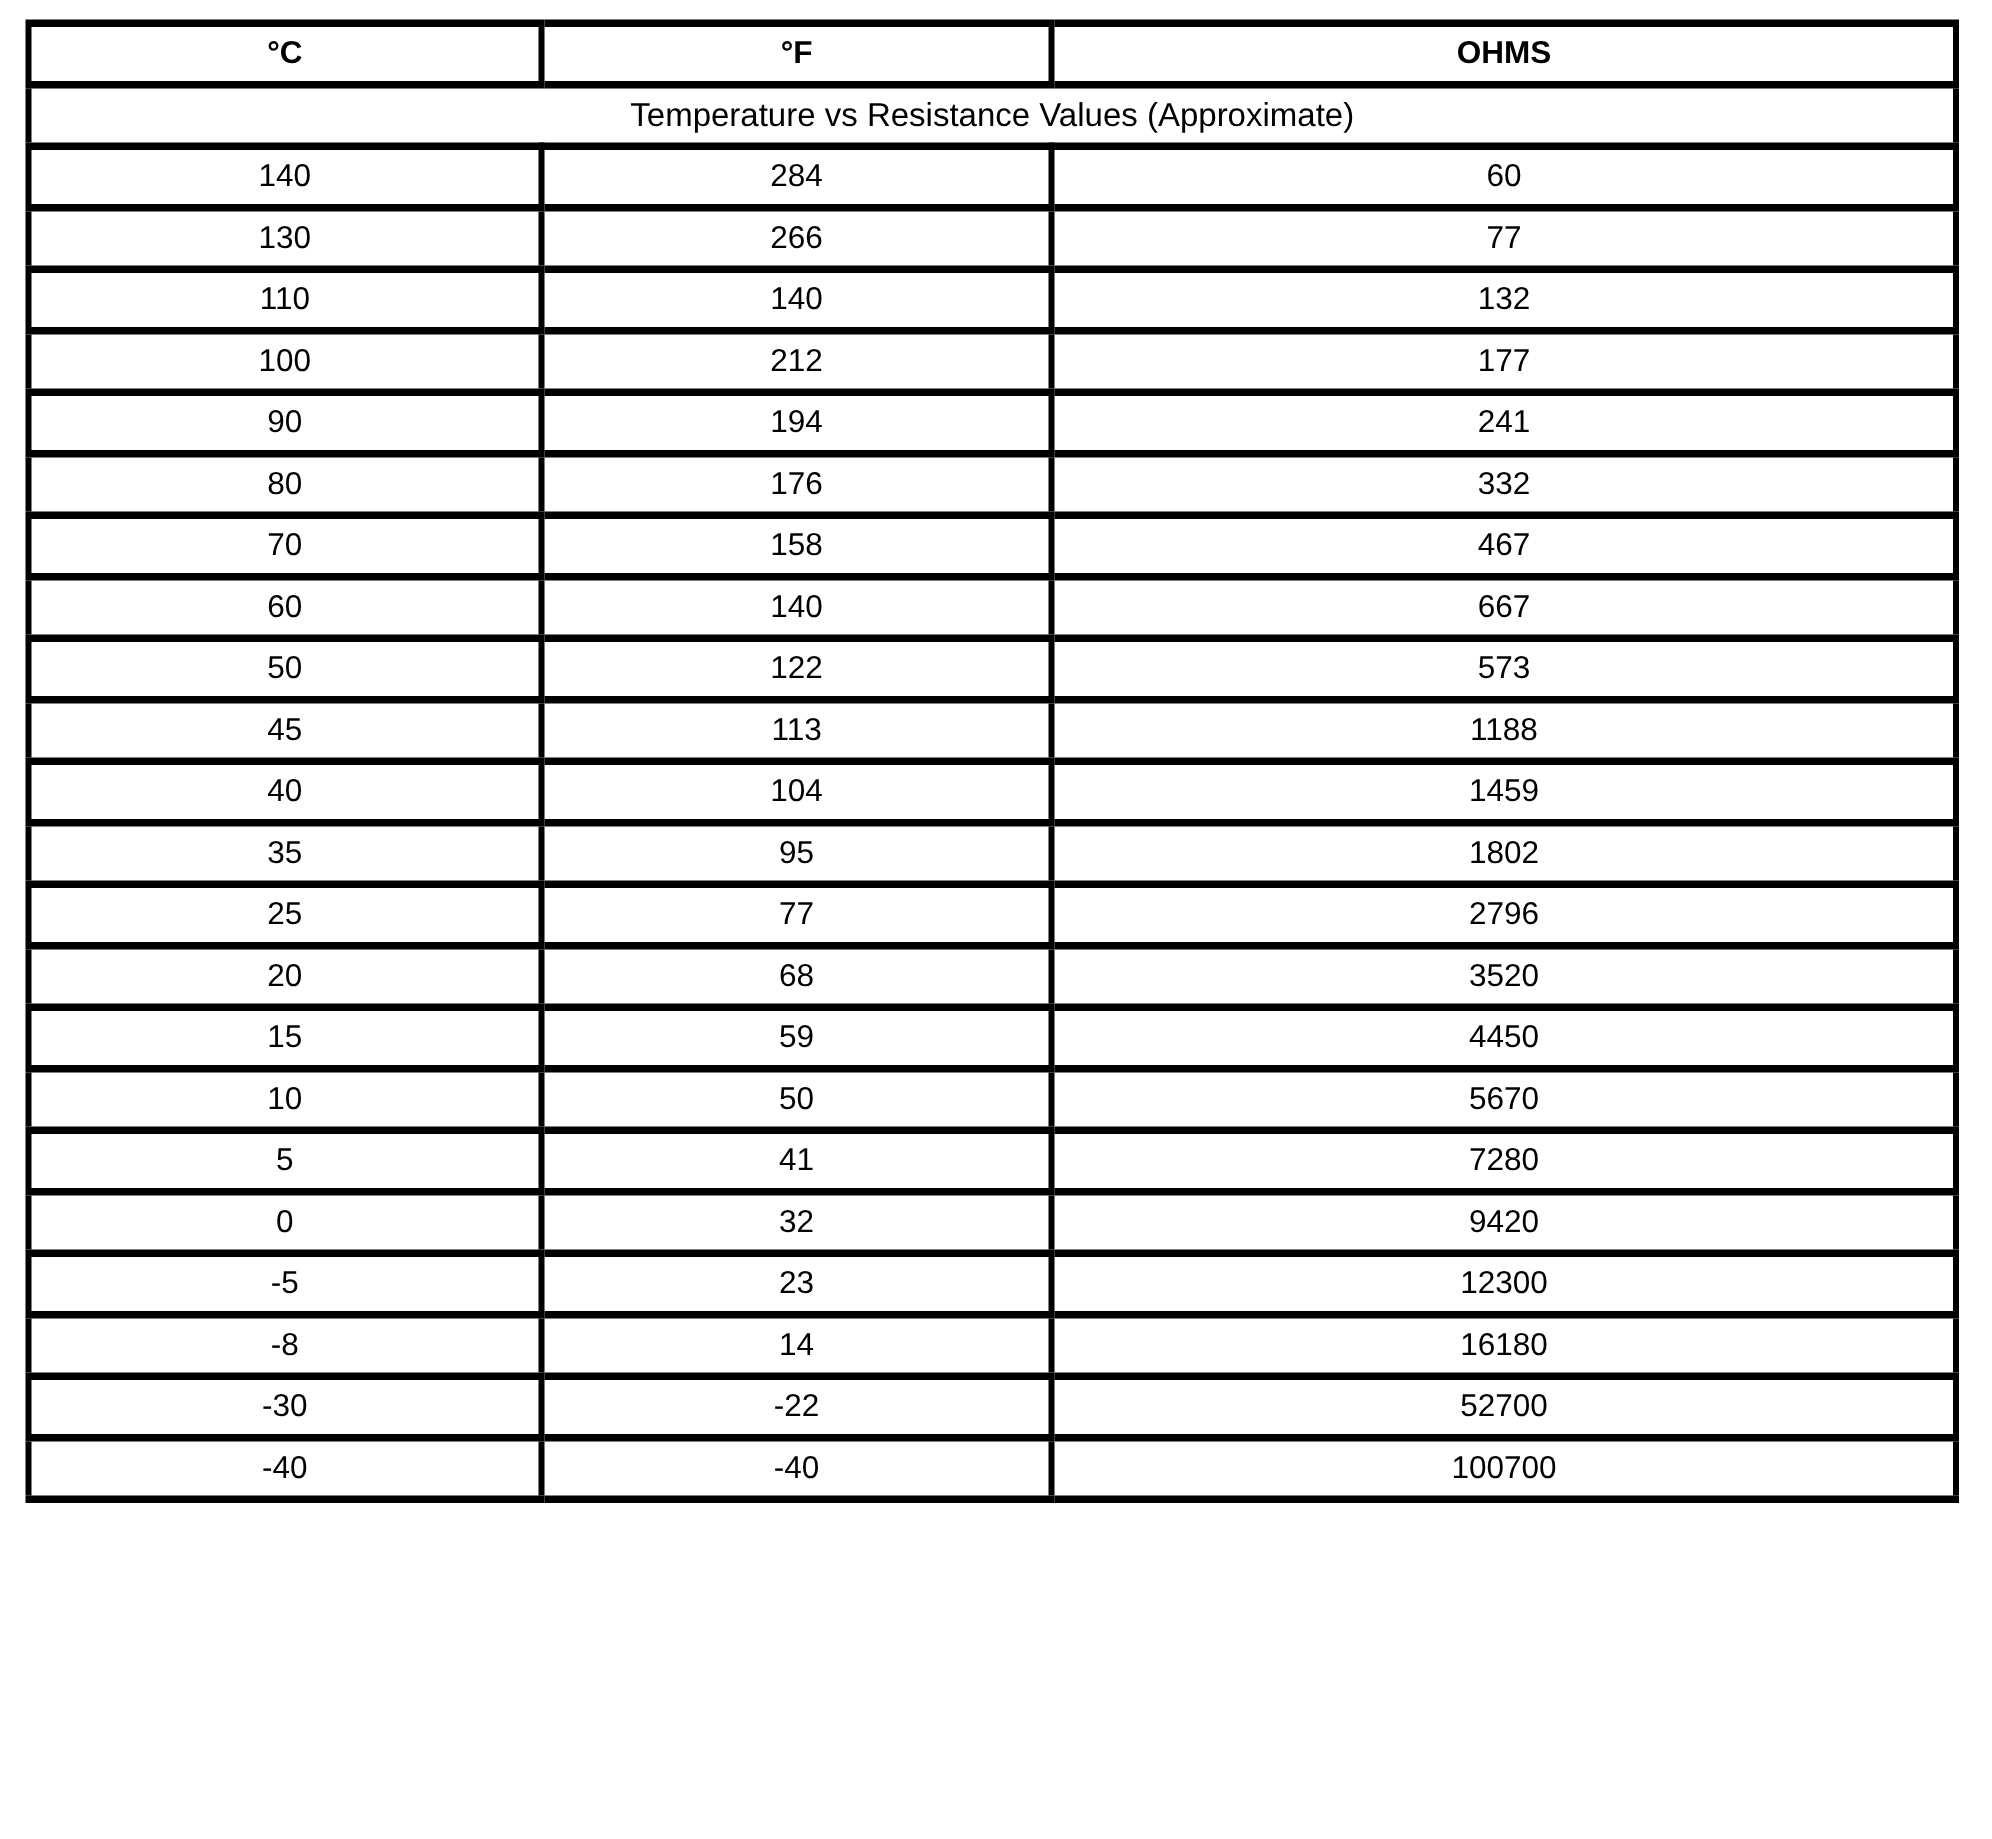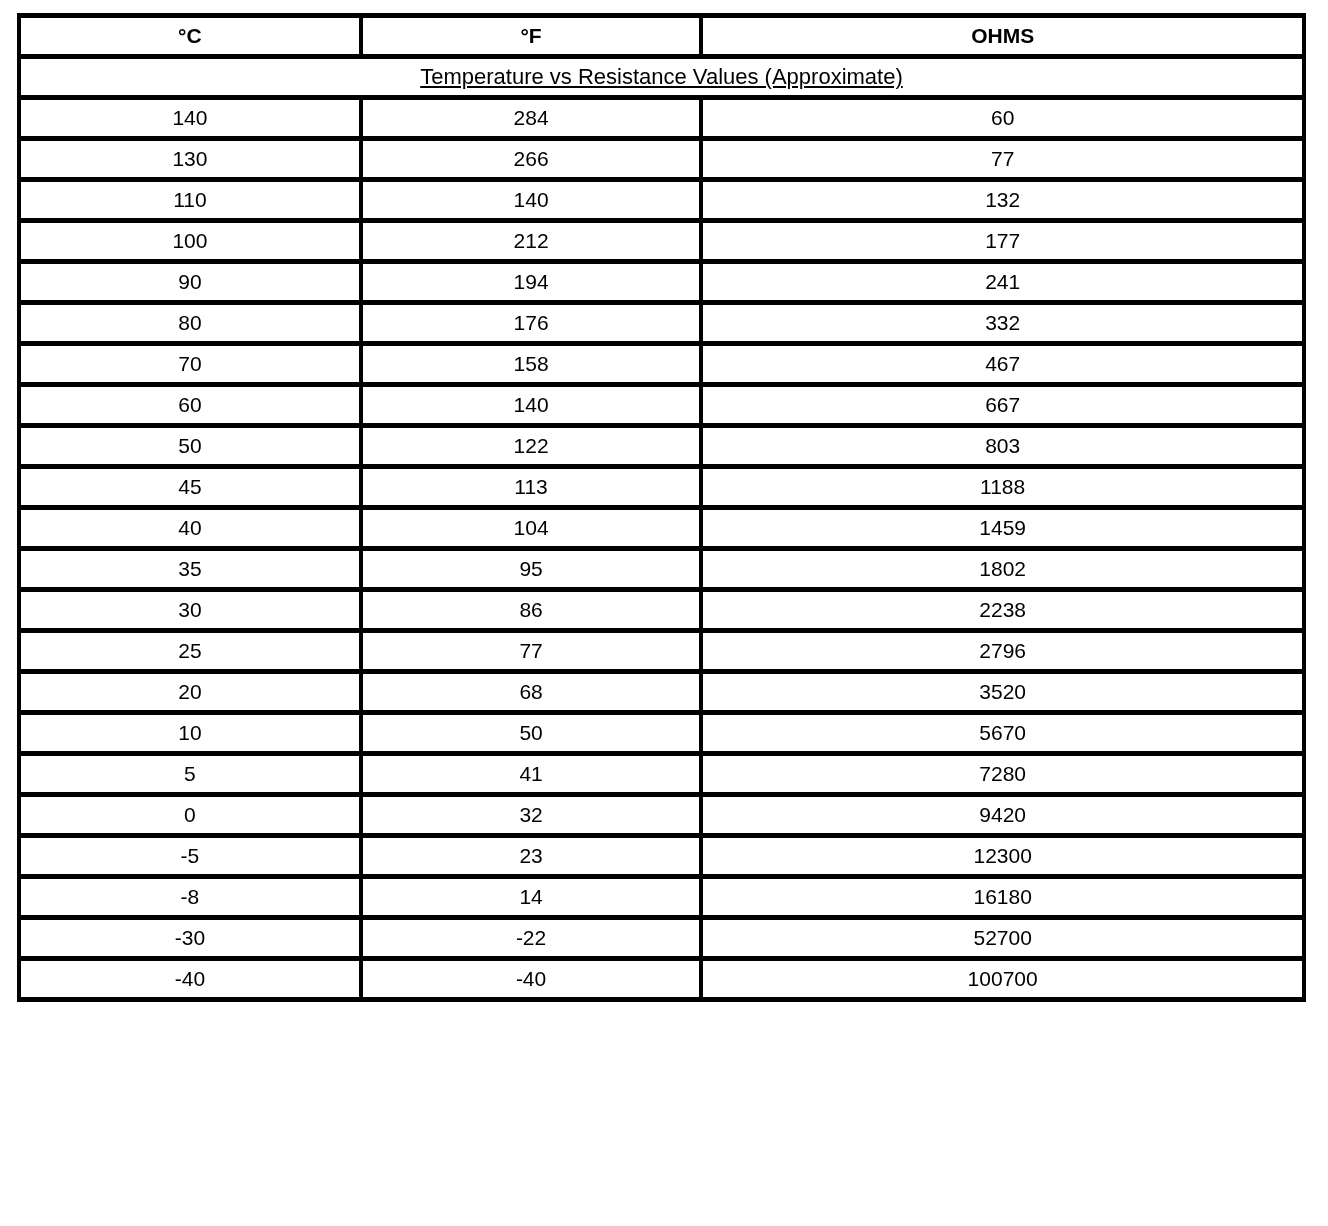--- a/index.html
+++ b/index.html
@@ -39,21 +39,20 @@
     overflow: hidden;
     white-space: nowrap;
   }
   table.temp-table th {
     font-weight: bold;
     font-size: 21px;
   }
   table.temp-table td.caption-cell {
     font-weight: normal;
     font-size: 22px;
-    text-decoration: underline;
   }
   col.col-c    { width: 26.6%; }
   col.col-f    { width: 26.5%; }
   col.col-ohms { width: 46.9%; }
 </style>
 </head>
 <body>
 
 <div class="page">
   <table class="temp-table">
@@ -109,51 +108,51 @@
           <td>467</td>
         </tr>
         <tr>
           <td>60</td>
           <td>140</td>
           <td>667</td>
         </tr>
         <tr>
           <td>50</td>
           <td>122</td>
-          <td>803</td>
+          <td>573</td>
         </tr>
         <tr>
           <td>45</td>
           <td>113</td>
           <td>1188</td>
         </tr>
         <tr>
           <td>40</td>
           <td>104</td>
           <td>1459</td>
         </tr>
         <tr>
           <td>35</td>
           <td>95</td>
           <td>1802</td>
         </tr>
         <tr>
-          <td>30</td>
-          <td>86</td>
-          <td>2238</td>
-        </tr>
-        <tr>
           <td>25</td>
           <td>77</td>
           <td>2796</td>
         </tr>
         <tr>
           <td>20</td>
           <td>68</td>
           <td>3520</td>
+        </tr>
+        <tr>
+          <td>15</td>
+          <td>59</td>
+          <td>4450</td>
         </tr>
         <tr>
           <td>10</td>
           <td>50</td>
           <td>5670</td>
         </tr>
         <tr>
           <td>5</td>
           <td>41</td>
           <td>7280</td>

